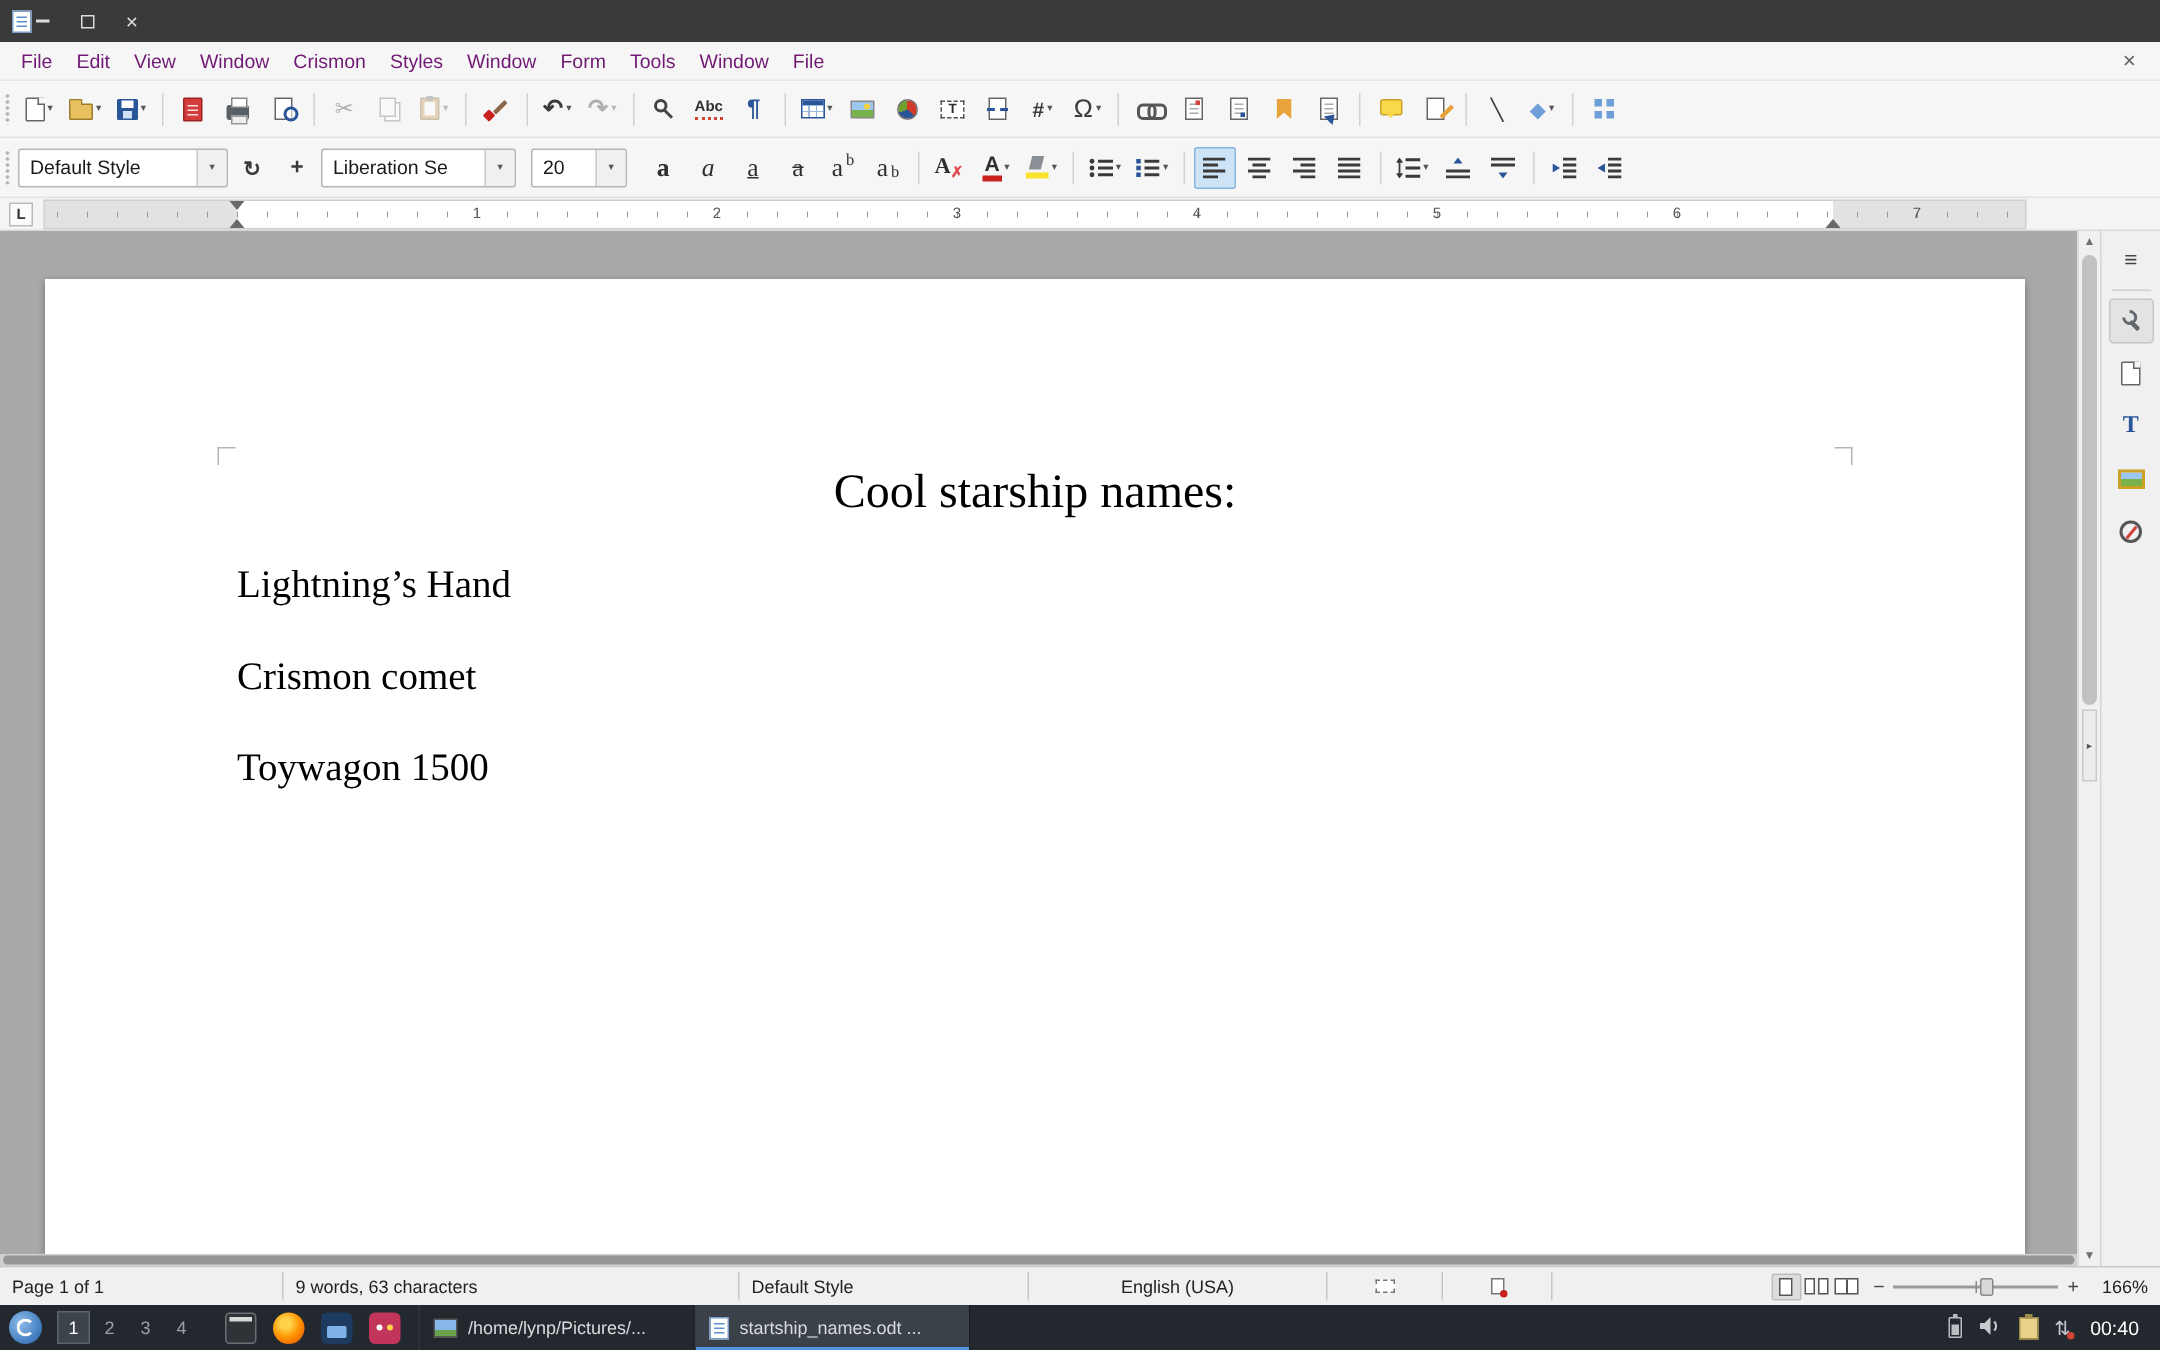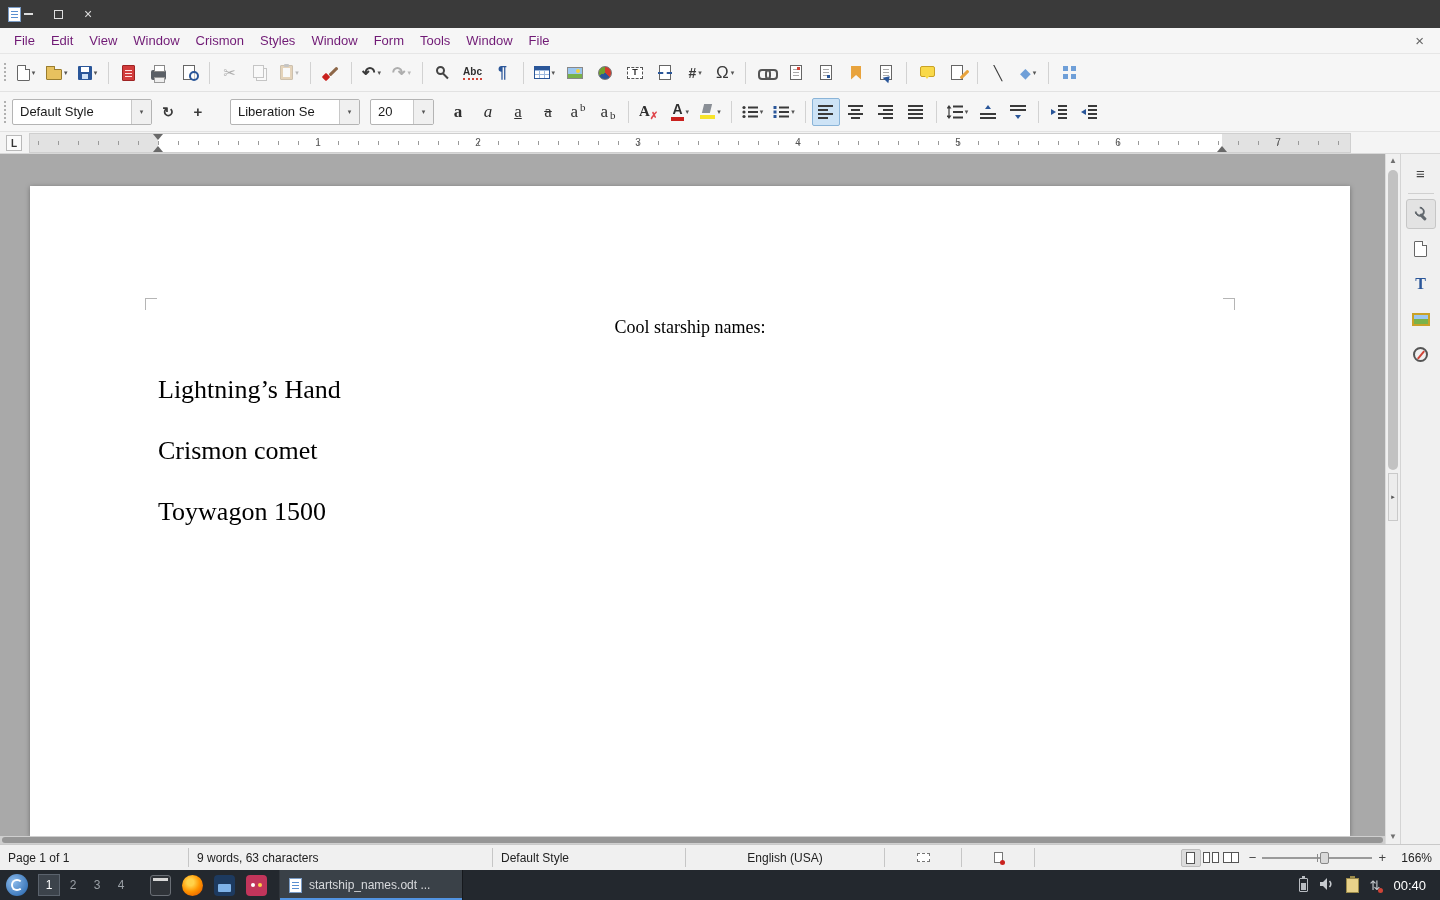--- a/index.html
+++ b/index.html
@@ -117,21 +117,21 @@
   .ind.bot{bottom:0;border-bottom:6px solid #696969}
 
   
   .workspace{flex:1;display:flex;position:relative;min-height:0}
   .docarea{flex:1;position:relative;background:#a9a9a9;overflow:hidden}
   .page{position:absolute;left:30px;top:32px;width:1320px;bottom:8px;background:#fff;box-shadow:0 1px 5px rgba(0,0,0,.35)}
   .corner{position:absolute;width:12px;height:12px}
   .corner.tl{left:115px;top:112px;border-left:1px solid #b5b5b5;border-top:1px solid #b5b5b5}
   .corner.tr{right:115px;top:112px;border-right:1px solid #b5b5b5;border-top:1px solid #b5b5b5}
   .doc-content{position:absolute;left:128px;right:128px;top:126px;font-family:"Liberation Serif","DejaVu Serif",serif;color:#000}
-  .doc-title{font-size:18px;line-height:30px;font-weight:normal;text-align:center;margin-bottom:33px}
+  .doc-title{font-size:32px;line-height:30px;font-weight:normal;text-align:center;margin-bottom:33px}
   .doc-p{font-size:26px;line-height:30px;margin-bottom:31px}
   .hscroll{position:absolute;left:0;right:0;bottom:0;height:8px;background:#cfcfcf}
   .hscroll .hthumb{position:absolute;left:2px;right:2px;top:1px;bottom:1px;background:#969696;border-radius:3px}
   .vscroll{flex:0 0 15px;background:#f0f0f0;border-left:1px solid #dcdcdc;position:relative}
   .varrow{position:absolute;left:0;right:0;height:14px;color:#707070;font-size:8px;text-align:center;line-height:14px;cursor:pointer}
   .varrow.up{top:0}.varrow.down{bottom:0}
   .vthumb{position:absolute;left:2px;right:2px;top:16px;height:300px;background:#c2c2c2;border-radius:6px}
   .collapse{position:absolute;right:42px;top:calc(50% - 26px);width:10px;height:48px;background:#ececec;border:1px solid #c9c9c9;display:flex;align-items:center;justify-content:center;font-size:7px;color:#555;z-index:5;cursor:pointer}
 
   
@@ -359,21 +359,21 @@
     <button class="cbtn">
         <span class="dd">▾</span>
       </button>
   </span>
   <button class="tbtn">
       <span class="arrow" style="font-size:14px">↻</span>
     </button>
   <button class="tbtn">
       <span class="arrow" style="font-size:15px">+</span>
     </button>
-  <span class="combo" style="width:130px;margin-left:16px">
+  <span class="combo" style="width:130px;margin-left:0">
     <span class="val">Liberation Se</span>
     <button class="cbtn">
         <span class="dd">▾</span>
       </button>
   </span>
   <span class="combo" style="width:64px;margin-left:8px">
     <span class="val">20</span>
     <button class="cbtn">
         <span class="dd">▾</span>
       </button>
@@ -653,20 +653,24 @@
     <button class="wsbtn">3</button>
     <button class="wsbtn">4</button>
   </span>
   <span class="launchers">
     <button class="ln ln-ter"></button>
     <button class="ln ln-ff"></button>
     <button class="ln ln-fm"></button>
     <button class="ln ln-shot"></button>
   </span>
   <span class="taskwins">
+    <button class="taskwin">
+      <span class="ic-photo"></span>
+      <span class="lbl">/home/lynp/Pictures/...</span>
+    </button>
     <button class="taskwin active">
       <span class="ic ic-wdoc"></span>
       <span class="lbl">startship_names.odt ...</span>
     </button>
   </span>
   <span class="tray">
     <span class="ic-batt"></span>
     <span><svg width="16" height="14" viewBox="0 0 16 14">
           <path d="M1 5 h3 l4 -4 v12 l-4 -4 h-3 z" fill="#c6cace"></path>
           <path d="M10.5 4 a4.5 4.5 0 0 1 0 6" stroke="#c6cace" fill="none" stroke-width="1.5"></path>

